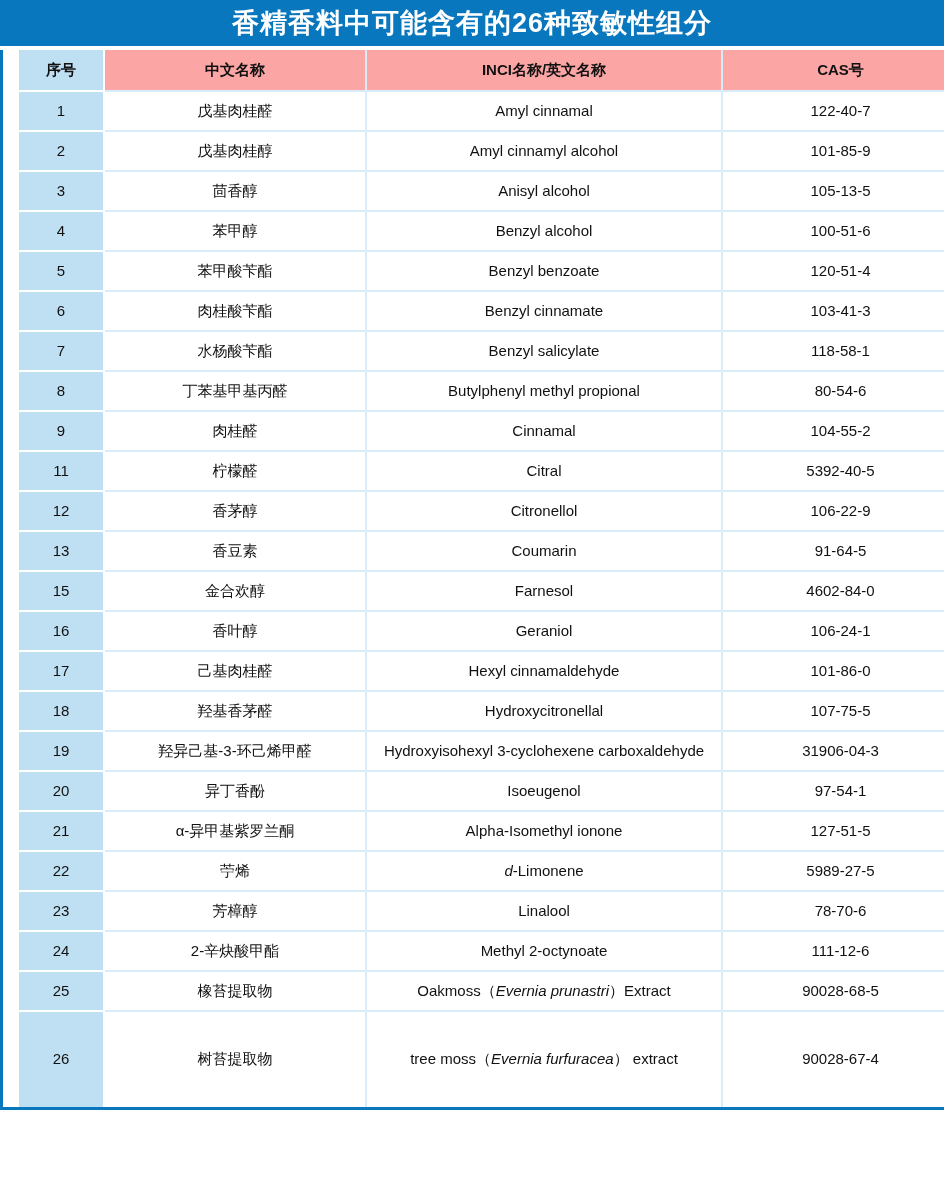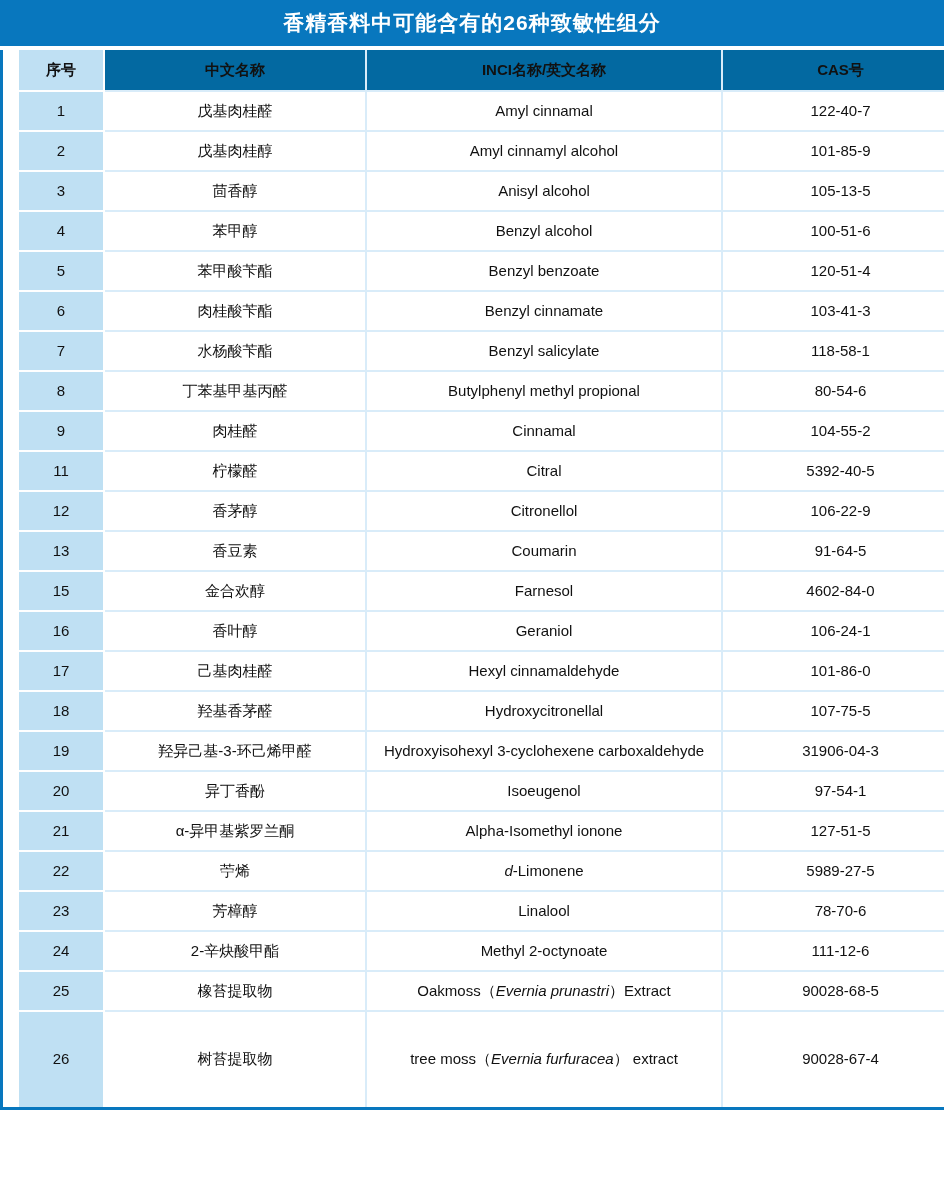--- a/index.html
+++ b/index.html
@@ -17,21 +17,21 @@
   }
   .page {
     width: 944px;
     min-height: 1189px;
     background: #ffffff;
   }
   .title-bar {
     height: 46px;
     background: var(--accent);
     color: #ffffff;
-    font-size: 21px;
+    font-size: 27px;
     font-weight: 700;
     display: flex;
     align-items: center;
     justify-content: center;
     letter-spacing: 1px;
   }
   .table-frame {
     margin-top: 4px;
     border-left: 3px solid var(--accent);
     border-right: 2px solid var(--accent);
@@ -51,21 +51,21 @@
     text-align: center;
     vertical-align: middle;
     font-size: 15px;
     color: var(--text);
     padding: 4px 10px;
     line-height: 1.35;
   }
   thead tr { height: 41px; }
   th {
     font-weight: 700;
-    background: #0369a1;
+    background: #fca5a5;
     border-right: 2px solid var(--grid-blue);
     border-bottom: 2px solid var(--grid-blue);
   }
   th.no-cell {
     background: var(--light-blue);
     border-right: 2px solid #ffffff;
     border-bottom: 2px solid #ffffff;
   }
   th:last-child { border-right: none; }
   tbody tr { height: 40px; }

